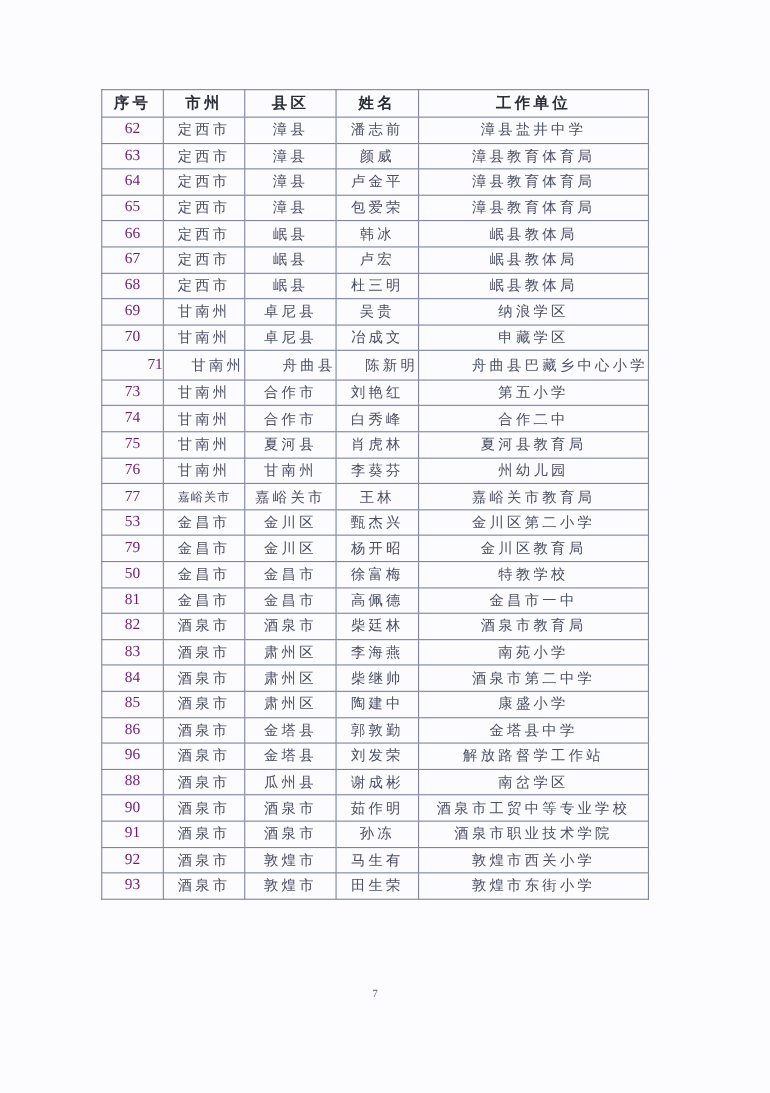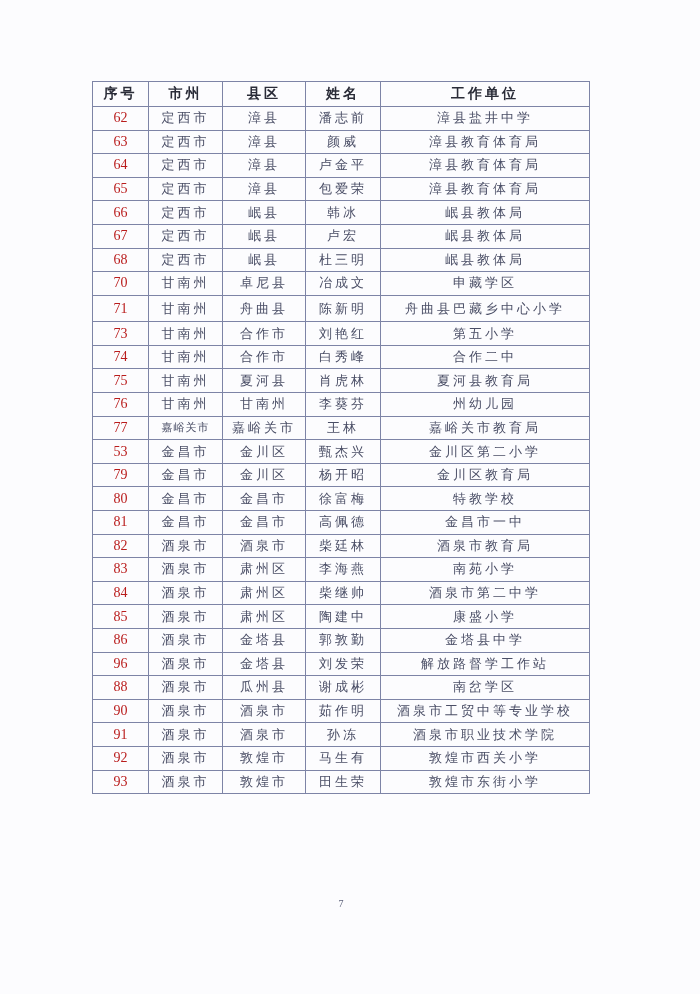--- a/index.html
+++ b/index.html
@@ -43,26 +43,26 @@
       color: #2a2c38;
       letter-spacing: 3px;
       font-family: "DejaVu Sans", "Liberation Sans", sans-serif;
     }
     table.roster td {
       height: 22.6px;
       font-size: 13px;
       color: #4a4e66;
       letter-spacing: 3px;
     }
-    table.roster tr.tall td { height: 25.5px; }
+    table.roster tr.tall td { height: 25.5px; text-align: right; }
     table.roster td.num {
       font-size: 14px;
       letter-spacing: 0;
       font-family: "Liberation Serif", "DejaVu Serif", serif;
-      color: #b91c1c;
+      color: #701a75;
     }
     table.roster td.small { font-size: 11px; letter-spacing: 1px; }
     col.c-num { width: 56px; }
     col.c-city { width: 74px; }
     col.c-county { width: 83px; }
     col.c-name { width: 75px; }
     col.c-unit { width: 209px; }
     .page-number {
       position: absolute;
       left: 336px;
@@ -139,20 +139,27 @@
           <td>岷县教体局</td>
         </tr>
         <tr>
           <td class="num">68</td>
           <td>定西市</td>
           <td>岷县</td>
           <td>杜三明</td>
           <td>岷县教体局</td>
         </tr>
         <tr>
+          <td class="num">69</td>
+          <td>甘南州</td>
+          <td>卓尼县</td>
+          <td>吴贵</td>
+          <td>纳浪学区</td>
+        </tr>
+        <tr>
           <td class="num">70</td>
           <td>甘南州</td>
           <td>卓尼县</td>
           <td>冶成文</td>
           <td>申藏学区</td>
         </tr>
         <tr class="tall">
           <td class="num">71</td>
           <td>甘南州</td>
           <td>舟曲县</td>
@@ -202,21 +209,21 @@
           <td>金川区第二小学</td>
         </tr>
         <tr>
           <td class="num">79</td>
           <td>金昌市</td>
           <td>金川区</td>
           <td>杨开昭</td>
           <td>金川区教育局</td>
         </tr>
         <tr>
-          <td class="num">80</td>
+          <td class="num">50</td>
           <td>金昌市</td>
           <td>金昌市</td>
           <td>徐富梅</td>
           <td>特教学校</td>
         </tr>
         <tr>
           <td class="num">81</td>
           <td>金昌市</td>
           <td>金昌市</td>
           <td>高佩德</td>

